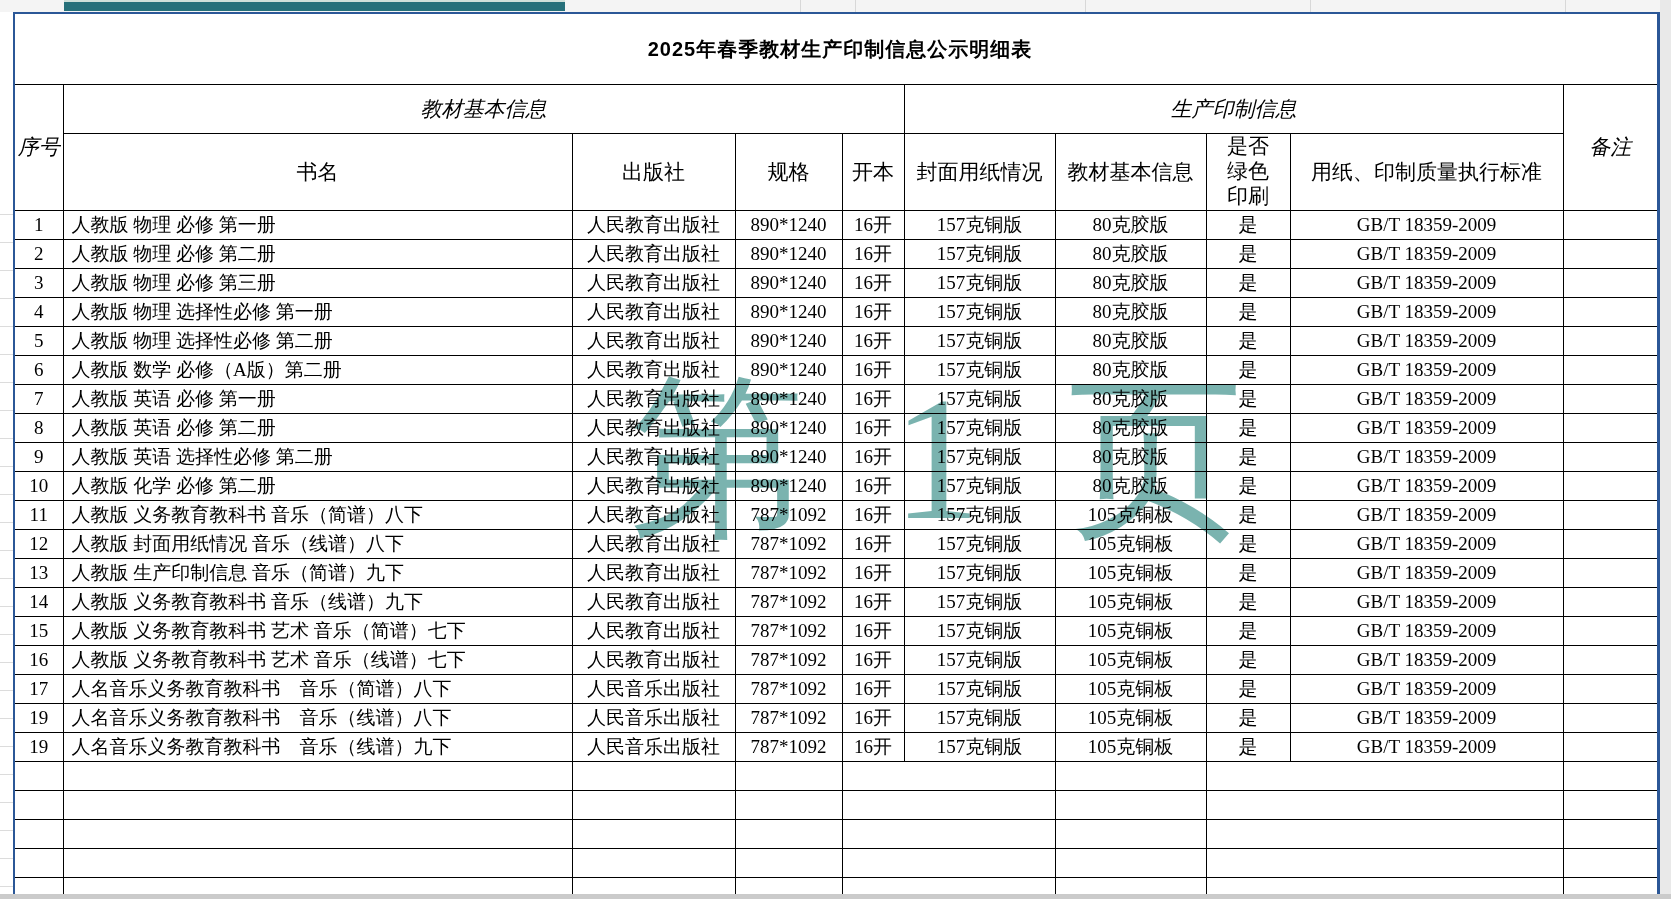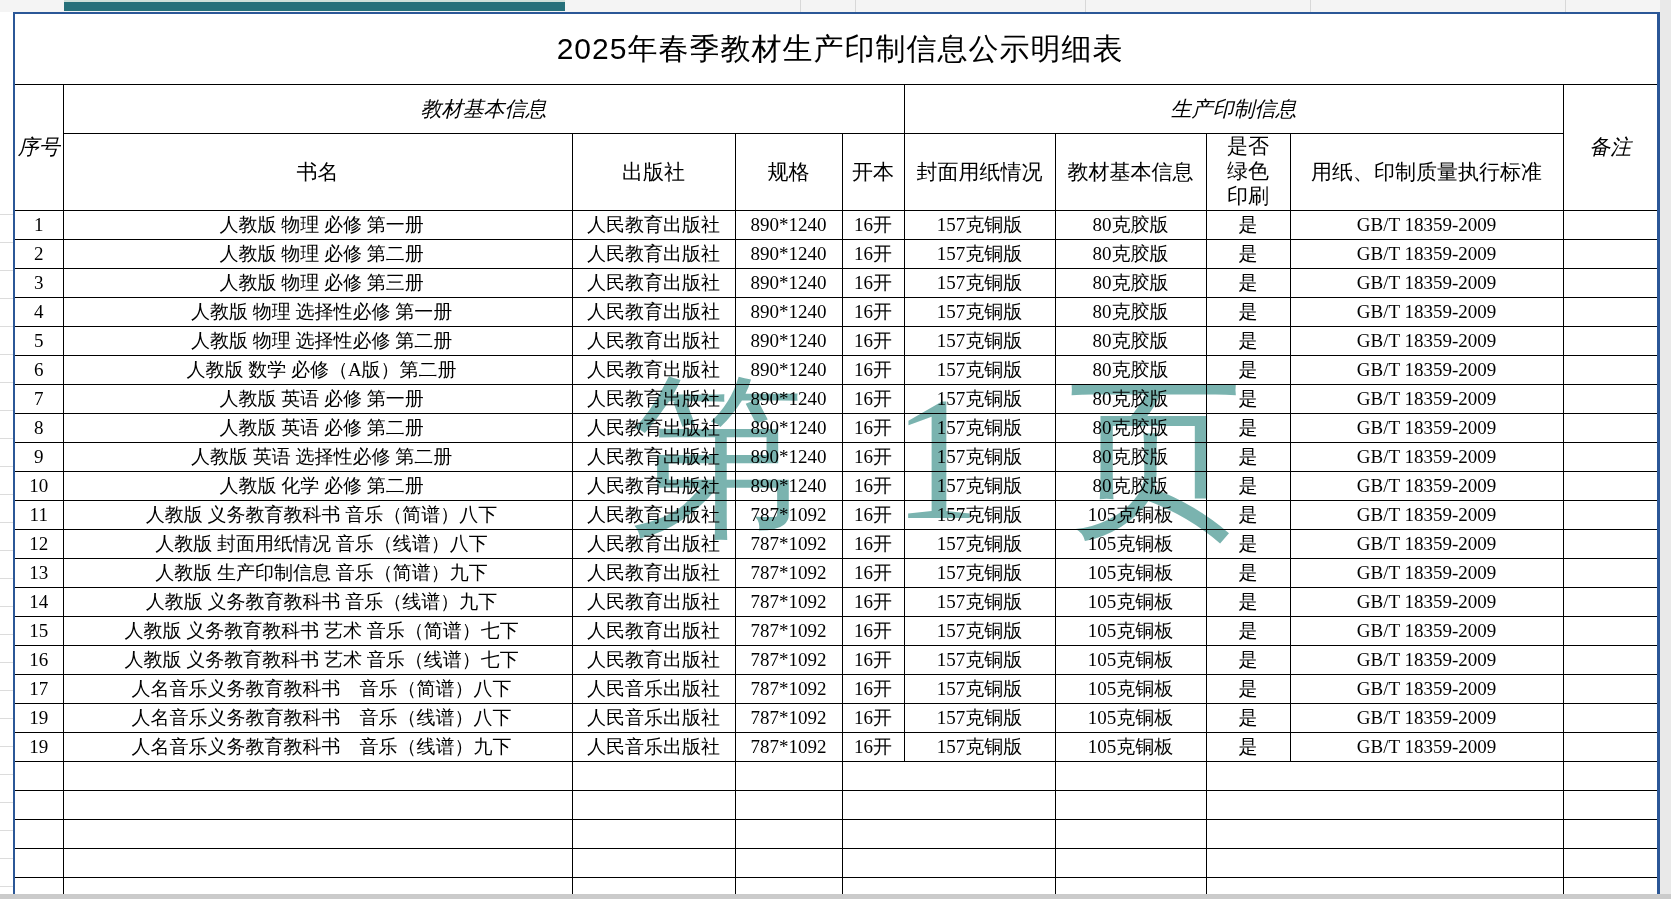--- a/index.html
+++ b/index.html
@@ -34,26 +34,26 @@
   }
   table{border-collapse:collapse;table-layout:fixed;width:1642px;border:hidden;background:transparent;}
   td{
     border:1.5px solid #000;padding:0;margin:0;
     text-align:center;vertical-align:middle;
     font-size:19px;line-height:1.15;white-space:nowrap;overflow:hidden;
   }
   tr.title-row td{
     border:none;border-bottom:1.5px solid #000;height:70px;
     font-family:"Liberation Sans","DejaVu Sans",sans-serif;
-    font-weight:400;font-size:30px;letter-spacing:1px;padding-left:8px;
+    font-weight:700;font-size:20px;letter-spacing:1px;padding-left:8px;
   }
   tr.group-row td{height:48px;font-size:21px;font-style:italic;}
   tr.sub-row td{height:55px;font-size:21px;}
   td.wrap{white-space:normal;padding:0 15px;line-height:1.2;}
-  td.al{text-align:center;padding-left:8px;}
+  td.al{text-align:left;padding-left:8px;}
   tr.data-row td{height:28px;}
   tr.empty-row td{height:28px;}
 </style>
 </head>
 <body>
 
 <div id="screen">
 
   <div id="top-strip">
     <div id="teal-pale"></div>

